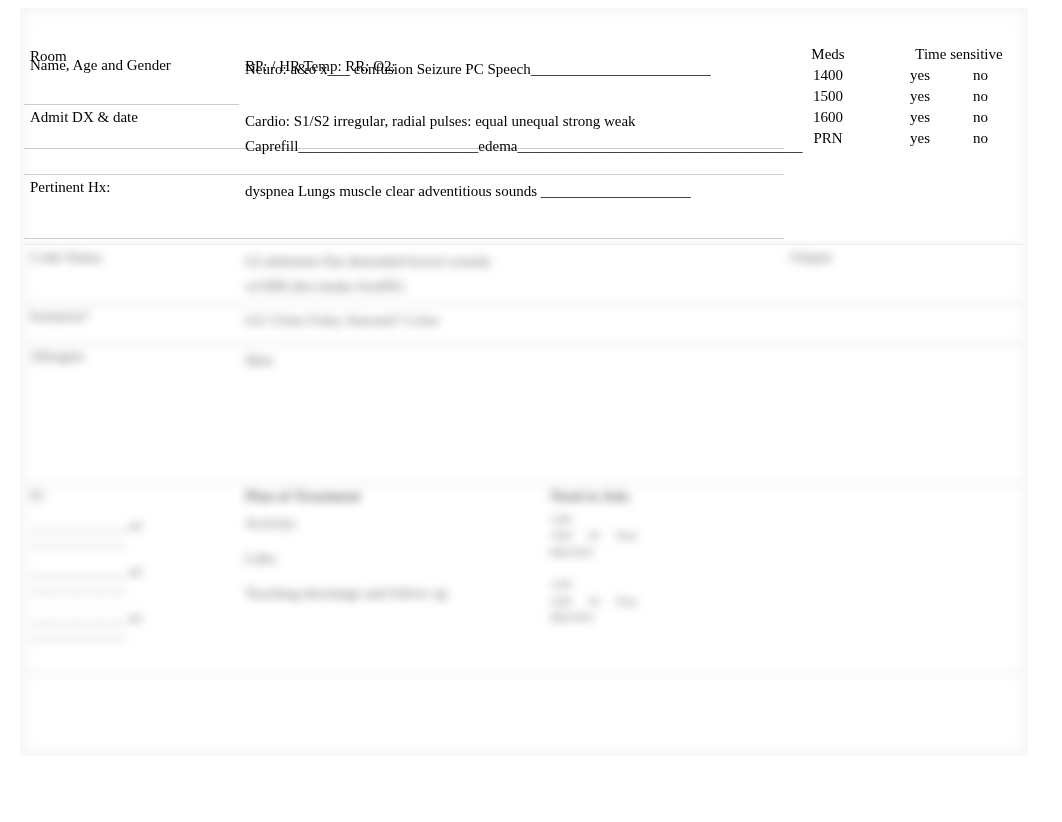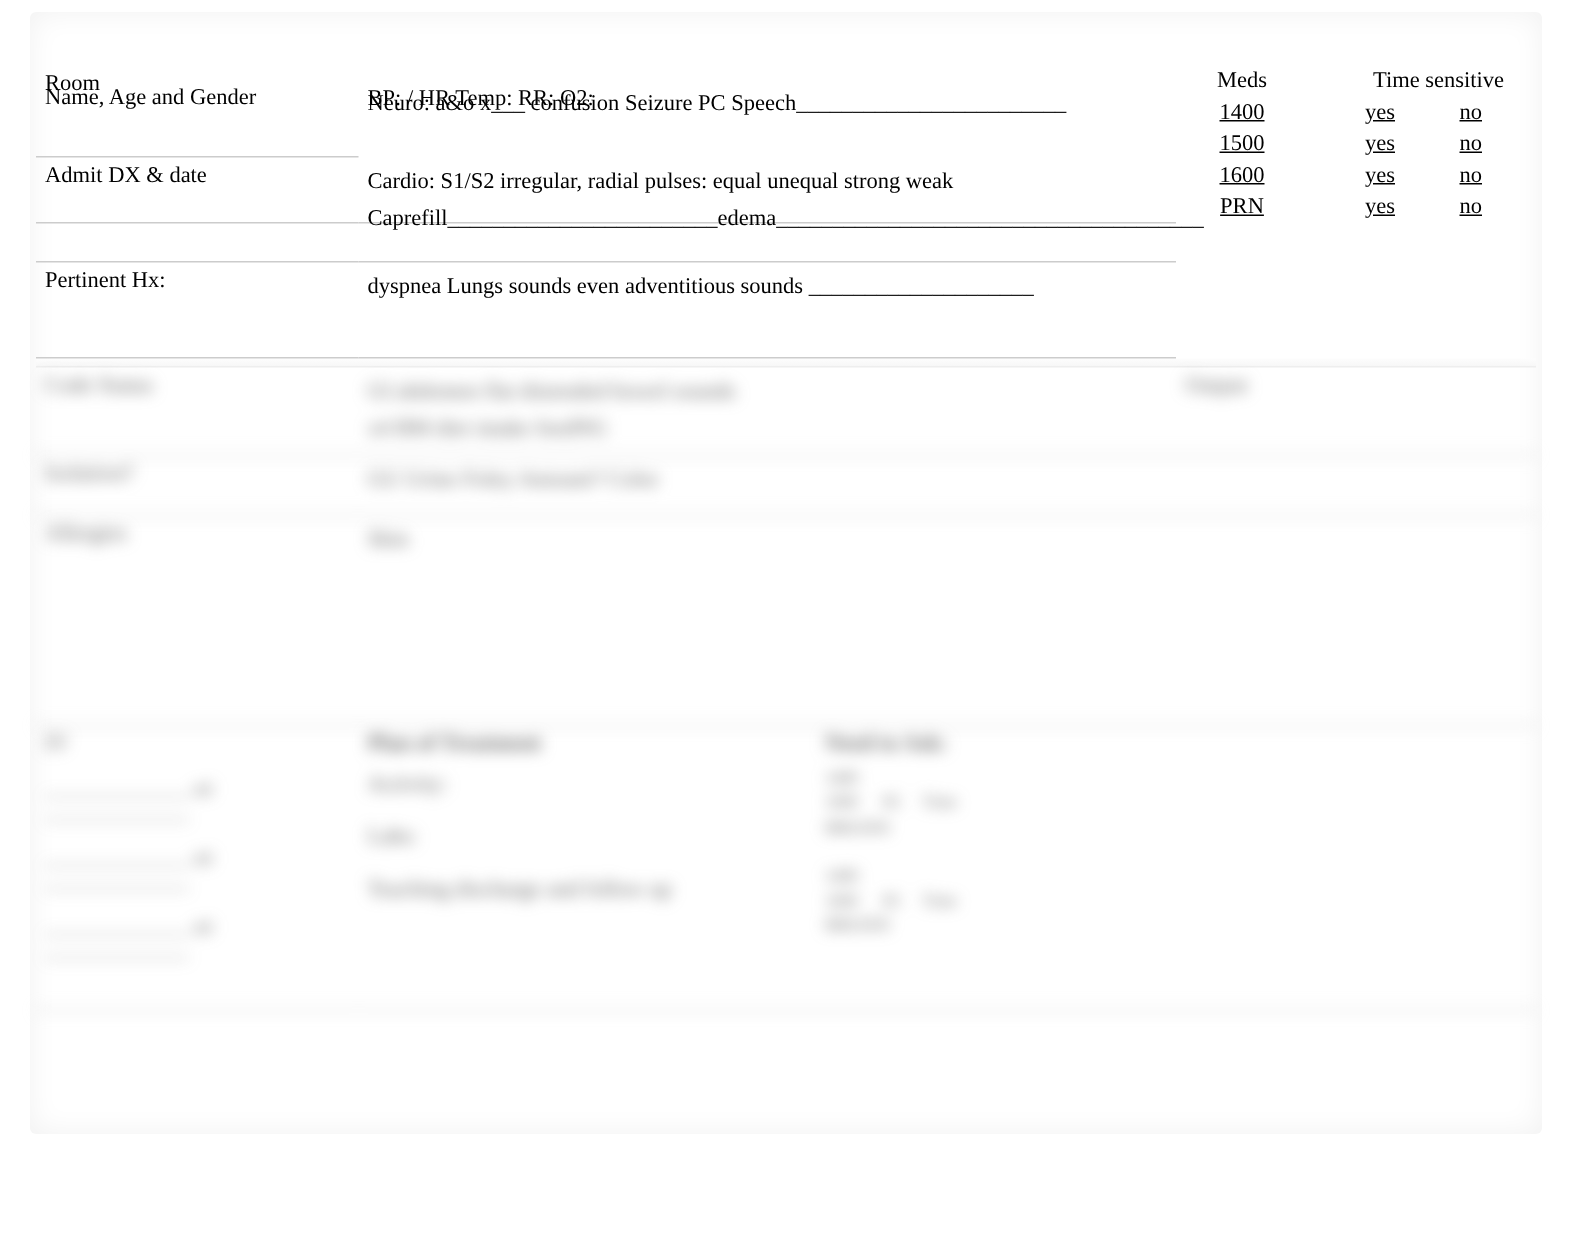--- a/index.html
+++ b/index.html
@@ -39,21 +39,20 @@
       width: 545px;
       flex-shrink: 0;
     }
     .right-col {
       width: 240px;
       flex-shrink: 0;
     }
     .meds-row {
       display: flex;
       padding: 2px 4px;
-      text-decoration: underline;
     }
     .meds-c1 { width: 80px; text-align: center; }
     .meds-c2 { width: 80px; text-align: right; padding-right: 18px;}
     .meds-c3 { width: 40px; text-align: right; }
     .meds-header { display:flex; padding: 2px 4px; gap: 31px;}
     .meds-h1 { width: 80px; text-align: center; }
     .meds-h2 { width: 120px; text-align: center; }
 
     
     .blurred {
@@ -135,21 +134,21 @@
     <div class="cell mid-col lh" style="min-height:70px;">
       <div>Cardio:   S1/S2    irregular, radial pulses:     equal    unequal     strong    weak</div>
       <div>Caprefill________________________edema______________________________________</div>
     </div>
     <div class="right-col"></div>
   </div>
 
   <div class="row">
     <div class="cell left-col" style="min-height:64px;">Pertinent Hx:</div>
     <div class="cell mid-col lh" style="min-height:64px;">
-      <div>   dyspnea     Lungs sounds even    adventitious sounds ____________________</div>
+      <div>   dyspnea     Lungs muscle clear    adventitious sounds ____________________</div>
     </div>
     <div class="right-col"></div>
   </div>
 
   <div class="pale-gap"></div>
 
   <div class="row blurred">
     <div class="cell left-col" style="min-height:56px; font-weight:500;">Code Status</div>
     <div class="cell mid-col lh" style="min-height:56px;">
       <div>GI   abdomen   flat    distended    bowel sounds</div>

